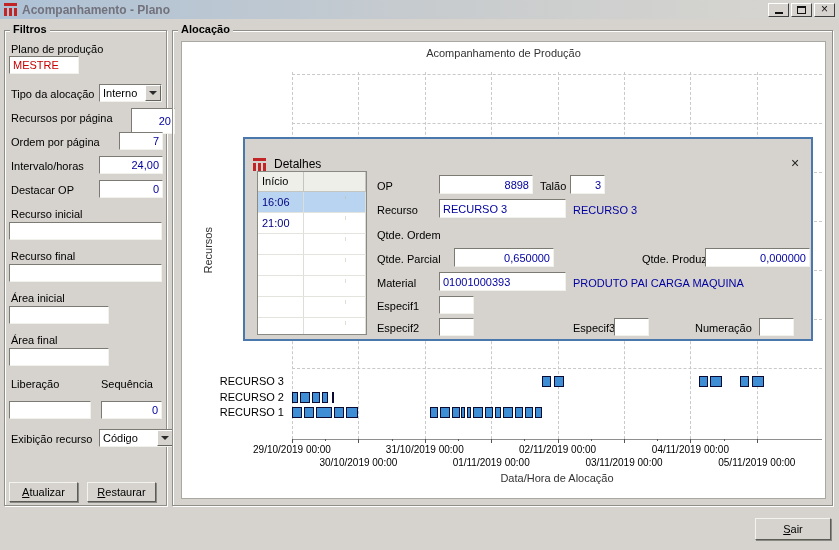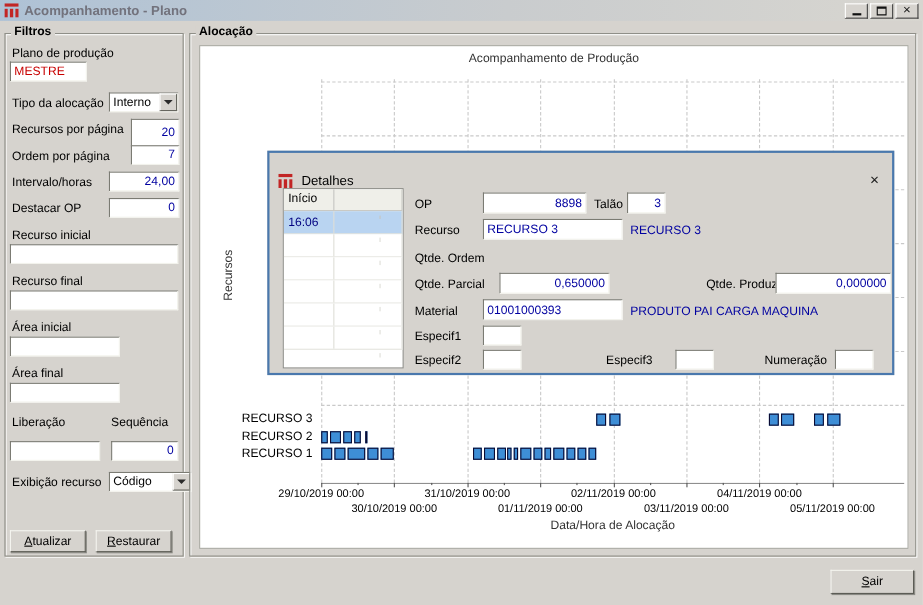--- a/index.html
+++ b/index.html
@@ -47,21 +47,21 @@
     border-color:#f4f4ef #5c5c55 #5c5c55 #f4f4ef; box-shadow:1px 1px 0 #8a8a84;
     font-size:11px; display:flex; align-items:center; justify-content:center; cursor:default; }
   .btn .accel { text-decoration:underline; }
 
   
   .f-plano-lbl   { left:6px;  top:12px; }
   .f-plano-in    { left:4px;  top:25px; width:70px;  height:18px; }
   .f-tipo-lbl    { left:6px;  top:57px; }
   .f-tipo-sel    { left:94px; top:53px; width:63px;  height:18px; }
   .f-rec-lbl     { left:6px;  top:81px; }
-  .f-rec-in      { left:114px;top:77px; width:44px;  height:26px; }
+  .f-rec-in      { left:126px;top:77px; width:44px;  height:26px; }
   .f-dias-lbl    { left:6px;  top:105px; }
   .f-dias-in     { left:114px;top:101px; width:44px; height:18px; }
   .f-int-lbl     { left:6px;  top:129px; }
   .f-int-in      { left:94px; top:125px; width:64px; height:18px; }
   .f-dest-lbl    { left:6px;  top:153px; }
   .f-dest-in     { left:94px; top:149px; width:64px; height:18px; }
   .f-ri-lbl      { left:6px;  top:177px; }
   .f-ri-in       { left:4px;  top:191px; width:153px; height:18px; }
   .f-rf-lbl      { left:6px;  top:219px; }
   .f-rf-in       { left:4px;  top:233px; width:153px; height:18px; }
@@ -131,21 +131,21 @@
   .d-qp-in     { left:209px; top:109px; width:100px; height:19px; }
   .d-qprod-lbl { left:397px; top:114px; }
   .d-qprod-in  { left:460px; top:109px; width:105px; height:19px; }
   .d-mat-lbl   { left:132px; top:138px; }
   .d-mat-in    { left:194px; top:133px; width:127px; height:19px; }
   .d-mat-desc  { left:328px; top:138px; }
   .d-e1-lbl    { left:132px; top:161px; }
   .d-e1-in     { left:194px; top:157px; width:35px; height:18px; }
   .d-e2-lbl    { left:132px; top:183px; }
   .d-e2-in     { left:194px; top:179px; width:35px; height:18px; }
-  .d-e3-lbl    { left:306px; top:183px; }
+  .d-e3-lbl    { left:328px; top:183px; }
   .d-e3-in     { left:369px; top:179px; width:35px; height:18px; }
   .d-num-lbl   { left:450px; top:183px; }
   .d-num-in    { left:514px; top:179px; width:35px; height:18px; }
 
   .sair-btn { left:755px; top:518px; width:76px; height:22px; }
 </style>
 </head>
 <body>
 
 <div class="titlebar">
@@ -328,20 +328,25 @@
       <span class="c c1">Início</span>
       <span class="c c2">Fim</span>
       <span class="c c3"></span>
     </div>
     <div class="row sel">
       <span class="c c1">16:06</span>
       <span class="c c2">20:00</span>
       <span class="c c3"></span>
     </div>
     <div class="row">
+      <span class="c c1">21:00</span>
+      <span class="c c2">23:30</span>
+      <span class="c c3"></span>
+    </div>
+    <div class="row">
         <span class="c c1"></span>
         <span class="c c2"></span>
         <span class="c c3"></span>
       </div>
     <div class="row">
         <span class="c c1"></span>
         <span class="c c2"></span>
         <span class="c c3"></span>
       </div>
     <div class="row">

